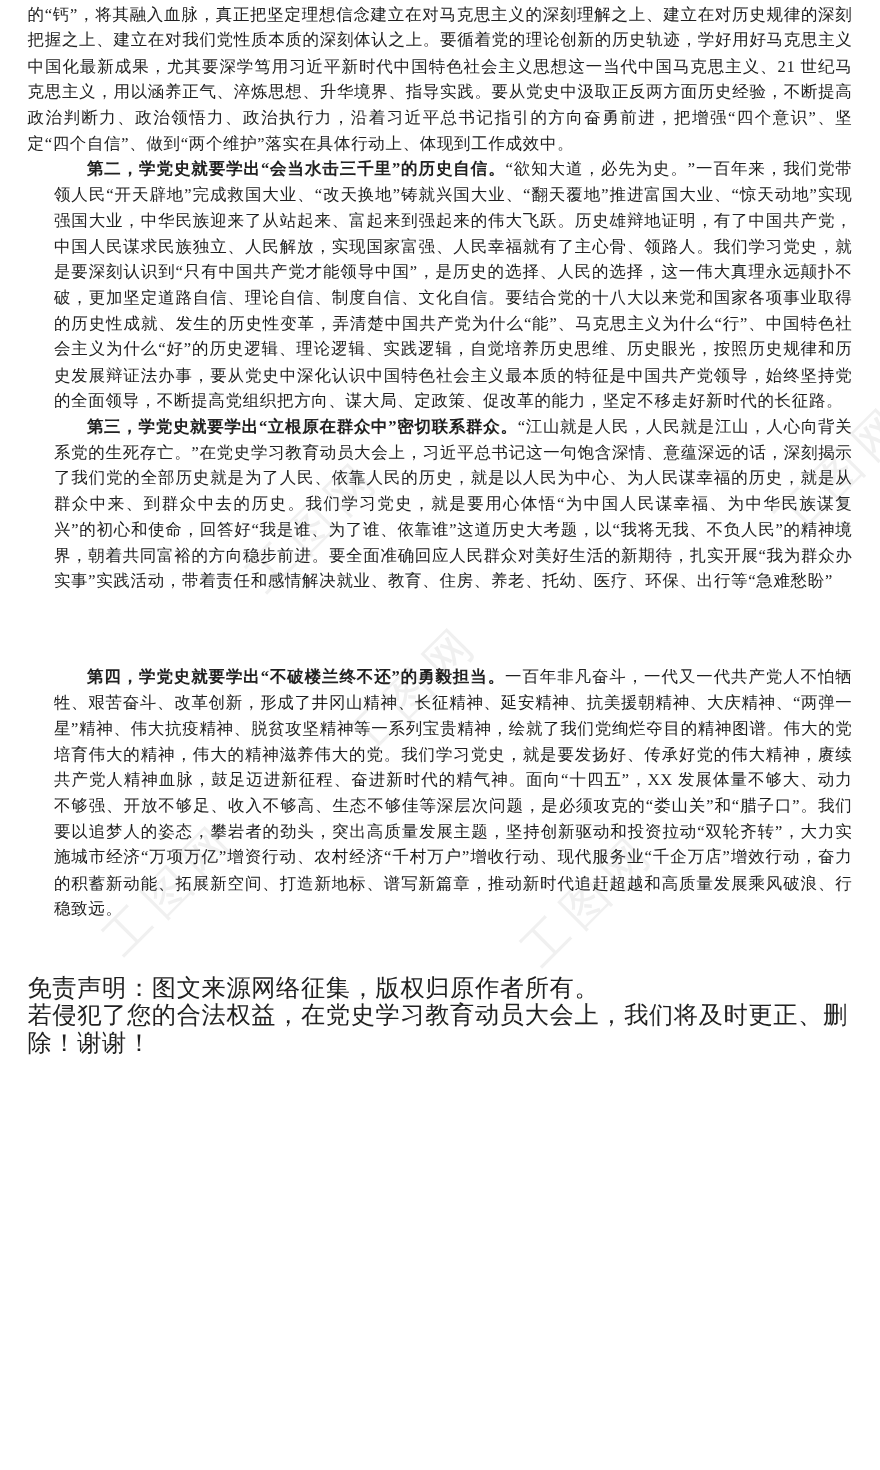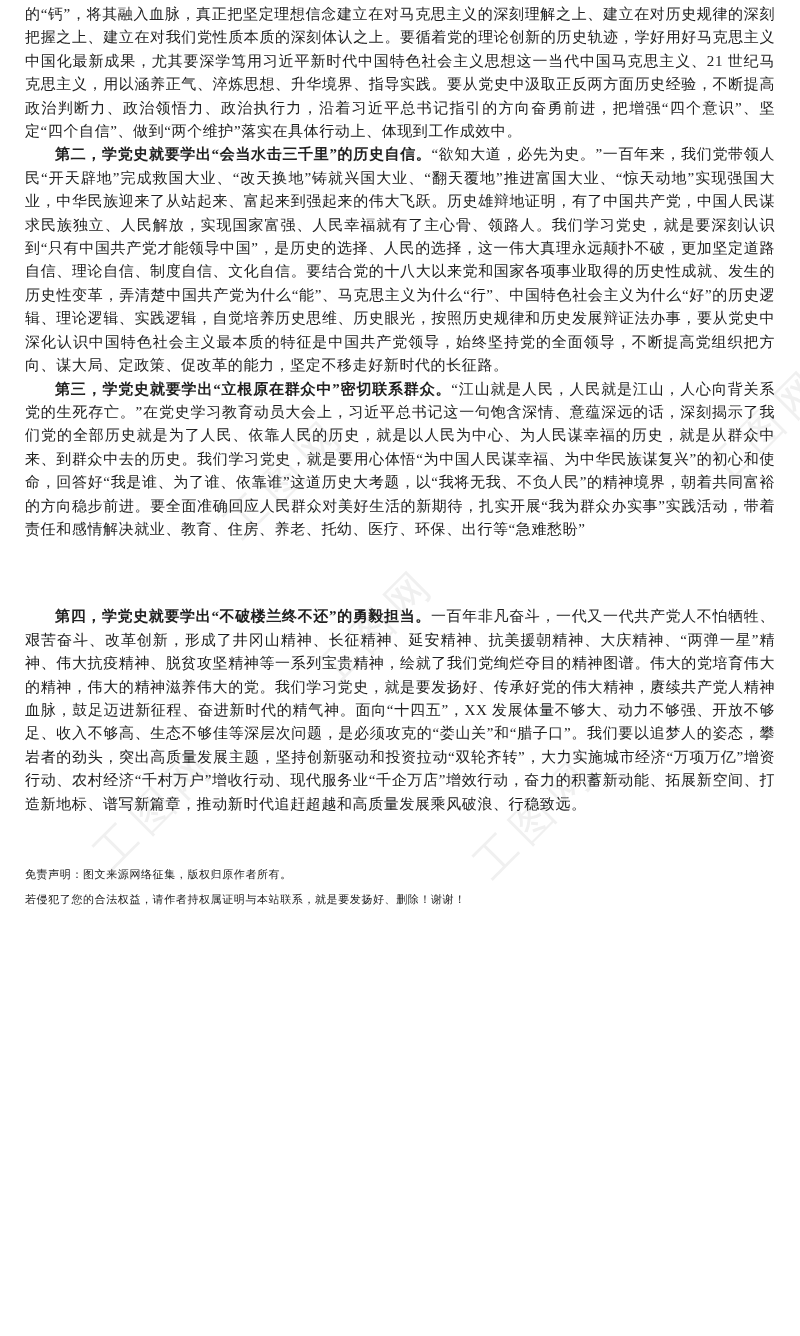--- a/index.html
+++ b/index.html
@@ -21,27 +21,27 @@
     color: #212121;
   }
   .para {
     margin: 0;
     font-size: 15px;
     line-height: 23.4px;
     letter-spacing: 0.6px;
     text-align: justify;
     word-break: break-all;
   }
-  .para.indent { text-indent: 2em; }
+  .para.indent { text-indent: 2em; margin-left: 24px; }
   .lead { font-weight: bold; }
   .page-gap { height: 64px; }
   .disclaimer-gap { height: 46px; }
   .disclaimer p {
     margin: 0;
-    font-size: 11px;
+    font-size: 22px;
     line-height: 25px;
     letter-spacing: 0.6px;
   }
   
   .watermark-layer {
     position: absolute;
     inset: 0;
     z-index: 1;
     pointer-events: none;
   }
@@ -76,16 +76,16 @@
 
   <div class="page-gap"></div>
 
 
   <p class="para indent"><span class="lead">第四，学党史就要学出“不破楼兰终不还”的勇毅担当。</span><span>一百年非凡奋斗，一代又一代共产党人不怕牺牲、艰苦奋斗、改革创新，形成了井冈山精神、长征精神、延安精神、抗美援朝精神、大庆精神、“两弹一星”精神、伟大抗疫精神、脱贫攻坚精神等一系列宝贵精神，绘就了我们党绚烂夺目的精神图谱。伟大的党培育伟大的精神，伟大的精神滋养伟大的党。我们学习党史，就是要发扬好、传承好党的伟大精神，赓续共产党人精神血脉，鼓足迈进新征程、奋进新时代的精气神。面向“十四五”，XX 发展体量不够大、动力不够强、开放不够足、收入不够高、生态不够佳等深层次问题，是必须攻克的“娄山关”和“腊子口”。我们要以追梦人的姿态，攀岩者的劲头，突出高质量发展主题，坚持创新驱动和投资拉动“双轮齐转”，大力实施城市经济“万项万亿”增资行动、农村经济“千村万户”增收行动、现代服务业“千企万店”增效行动，奋力的积蓄新动能、拓展新空间、打造新地标、谱写新篇章，推动新时代追赶超越和高质量发展乘风破浪、行稳致远。</span></p>
 
   <div class="disclaimer-gap"></div>
 
   <div class="disclaimer">
     <p>免责声明：图文来源网络征集，版权归原作者所有。</p>
-    <p>若侵犯了您的合法权益，请作者持权属证明与本站联系，就是要发扬好、删除！谢谢！</p>
+    <p>若侵犯了您的合法权益，在党史学习教育动员大会上，我们将及时更正、删除！谢谢！</p>
   </div>
 
 </div>
 
 </body></html>

